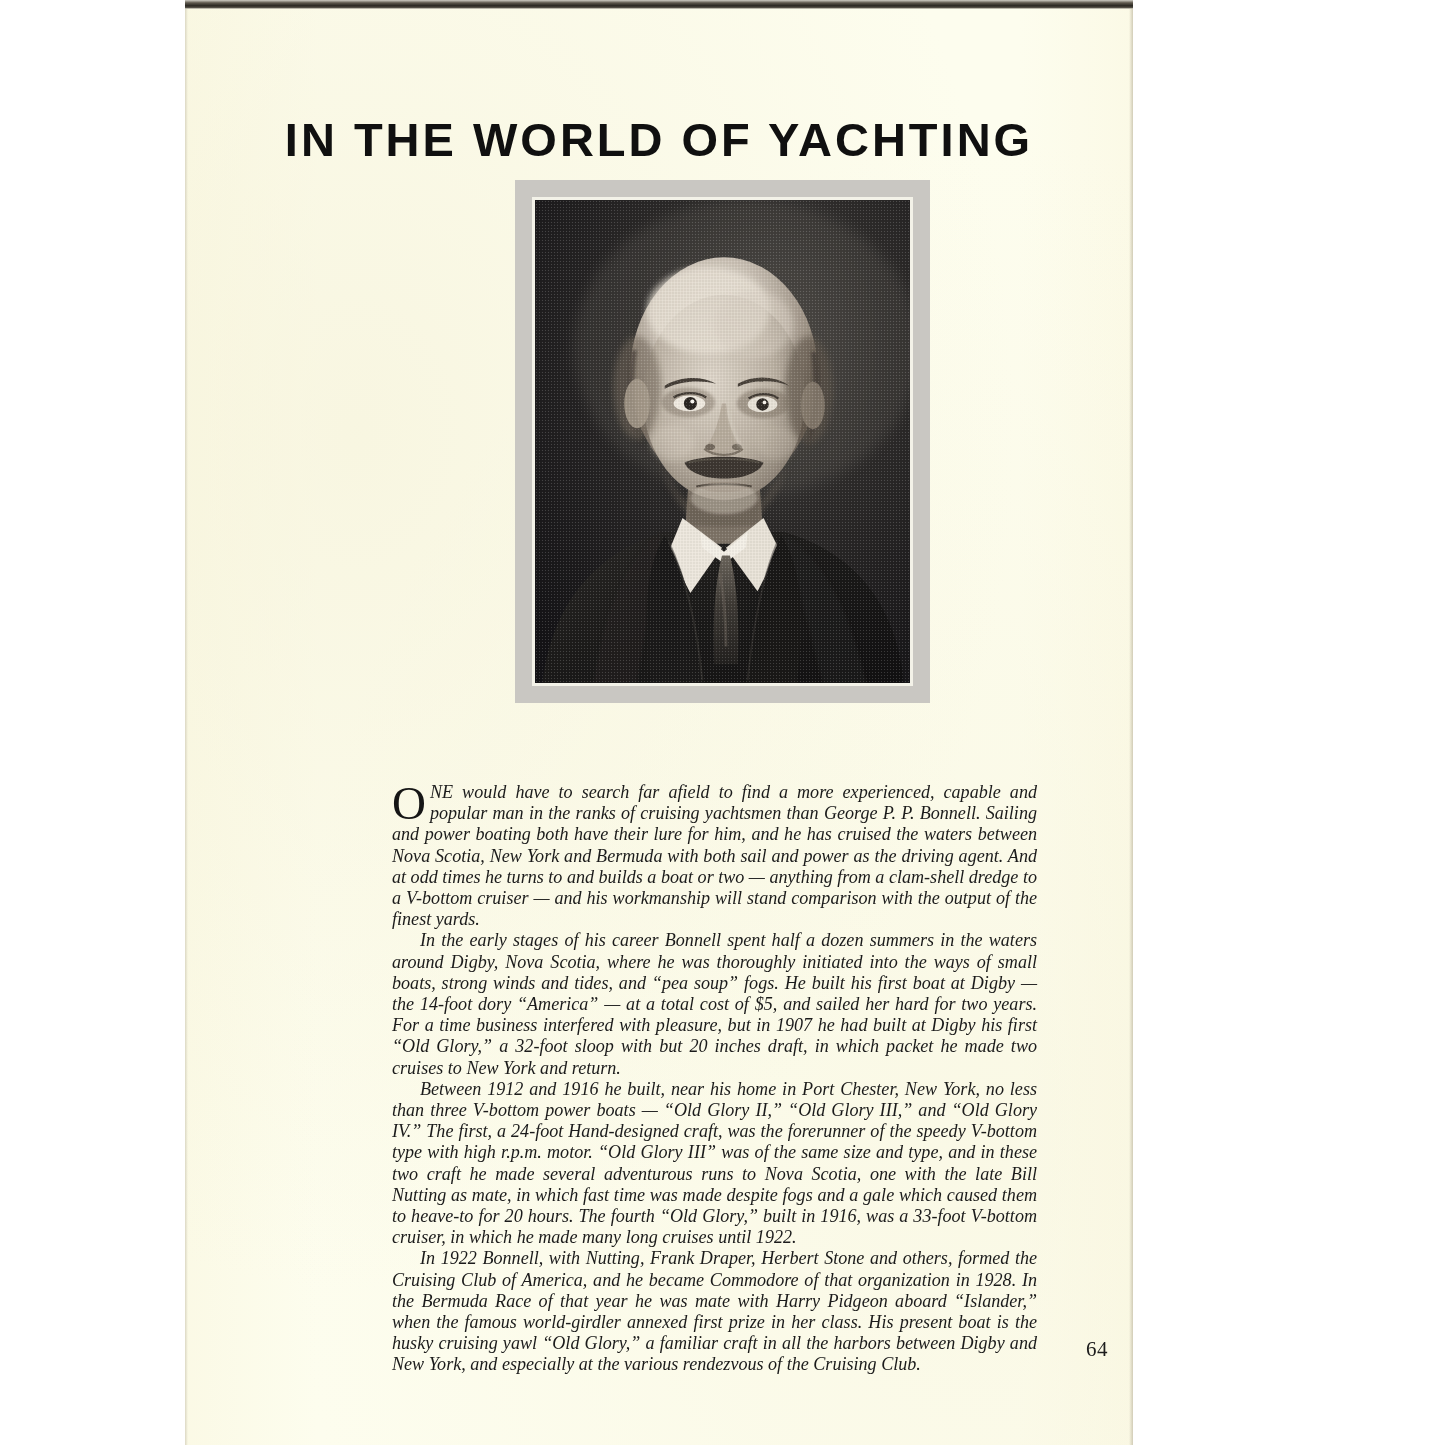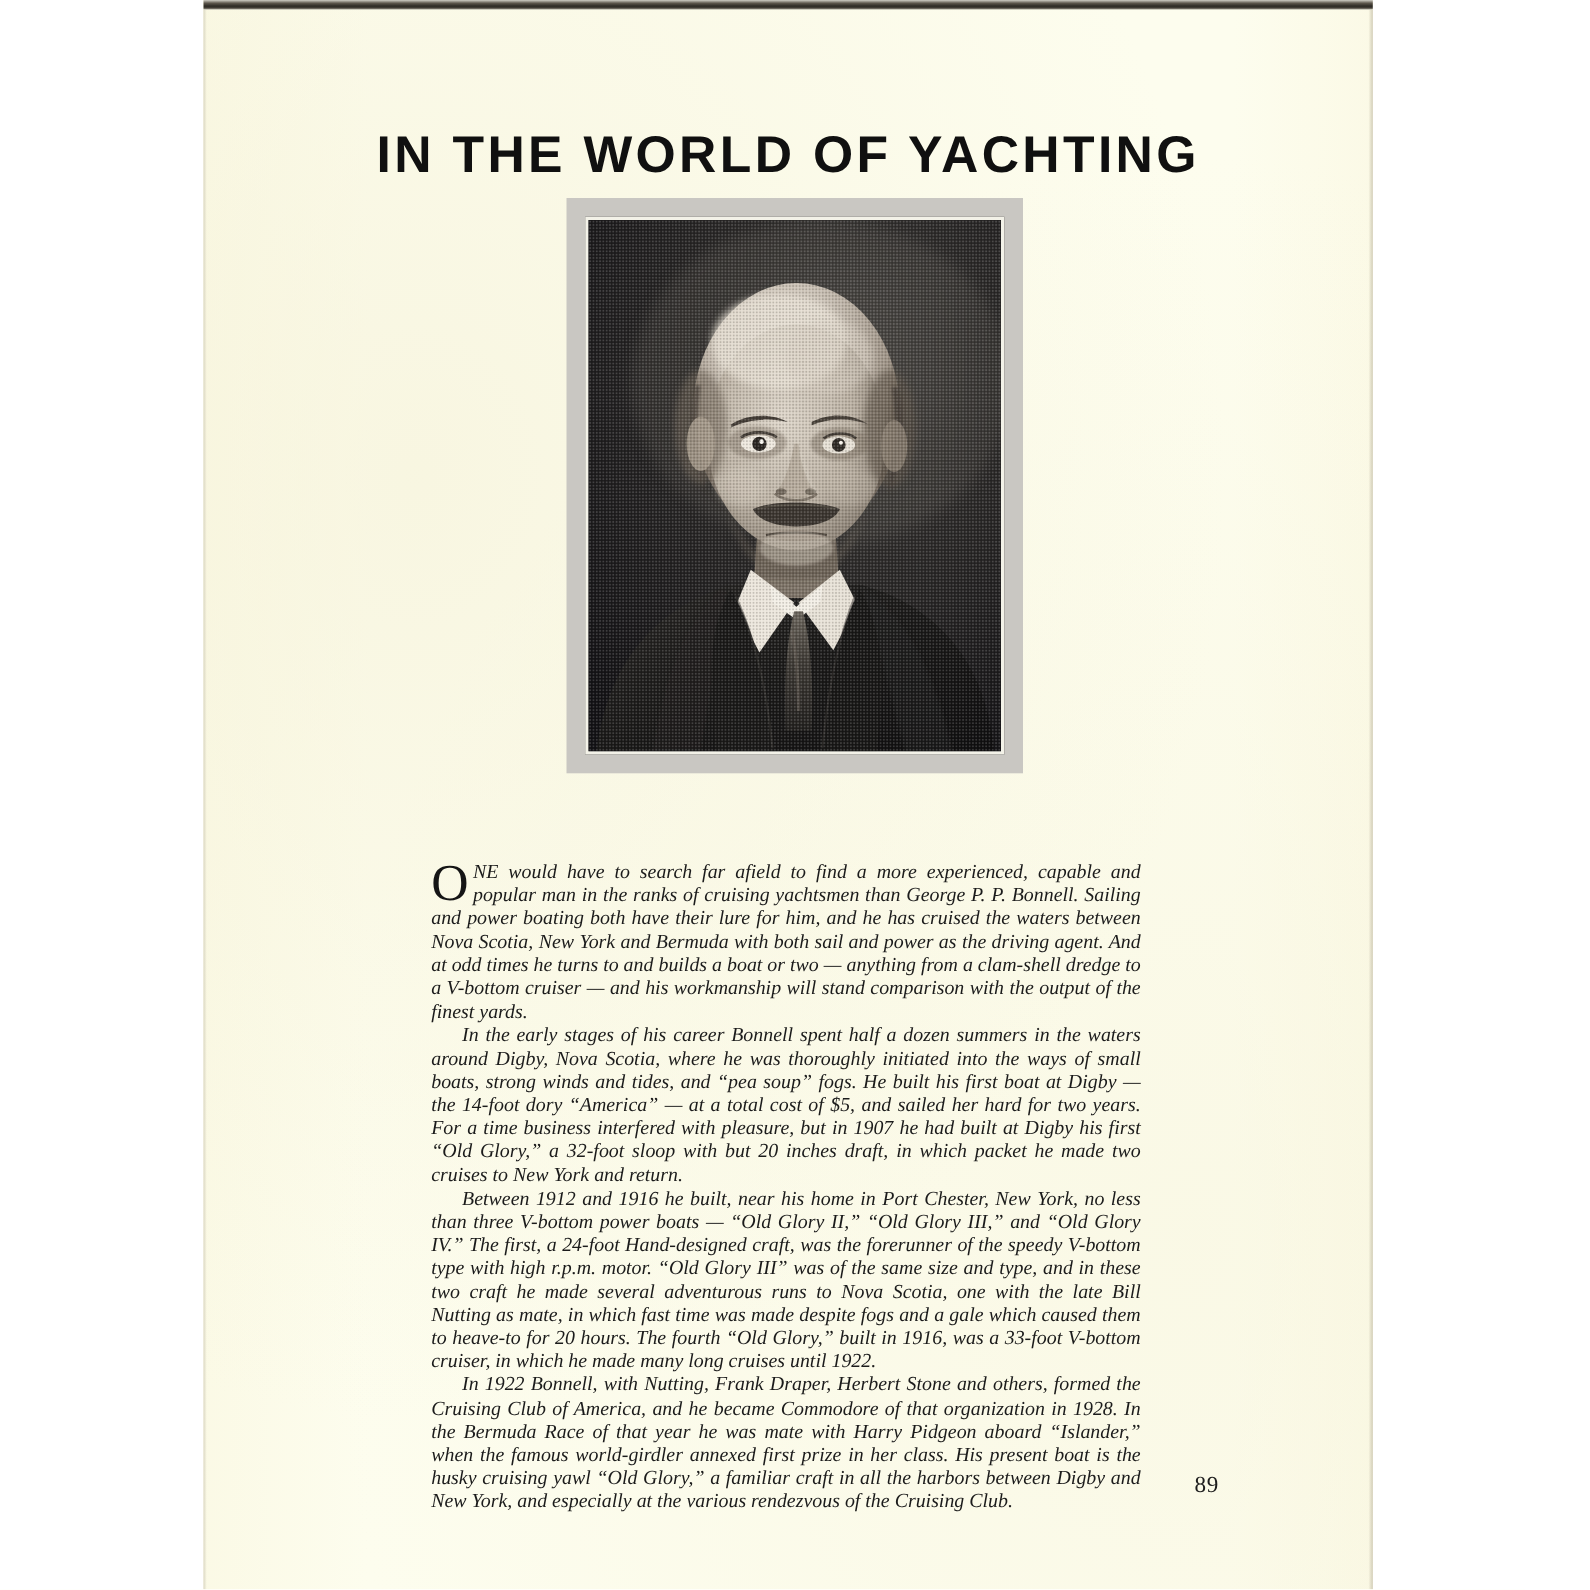--- a/index.html
+++ b/index.html
@@ -15,21 +15,21 @@
     background: #ffffff;
     overflow: hidden;
     font-family: "Liberation Serif", "DejaVu Serif", serif;
   }
 
   
   .paper {
     position: absolute;
     left: 185px;
     top: 0px;
-    width: 1063px;
+    width: 948px;
     height: 1445px;
     background: #fdfdee;
     box-sizing: border-box;
     padding-left: 16px;
   }
   
   .paper-tint {
     position: absolute;
     inset: 0;
     background:
@@ -311,16 +311,16 @@
 
     <div class="article">
       <p class="lead">
         <span class="dropcap">O</span><span>NE would have to search far afield to find a more experienced, capable and popular man in the ranks of cruising yachtsmen than George P. P. Bonnell. Sailing and power boating both have their lure for him, and he has cruised the waters between Nova Scotia, New York and Bermuda with both sail and power as the driving agent. And at odd times he turns to and builds a boat or two — anything from a clam-shell dredge to a V-bottom cruiser — and his workmanship will stand comparison with the output of the finest yards.</span>
       </p>
       <p>In the early stages of his career Bonnell spent half a dozen summers in the waters around Digby, Nova Scotia, where he was thoroughly initiated into the ways of small boats, strong winds and tides, and “pea soup” fogs. He built his first boat at Digby — the 14-foot dory “America” — at a total cost of $5, and sailed her hard for two years. For a time business interfered with pleasure, but in 1907 he had built at Digby his first “Old Glory,” a 32-foot sloop with but 20 inches draft, in which packet he made two cruises to New York and return.</p>
       <p>Between 1912 and 1916 he built, near his home in Port Chester, New York, no less than three V-bottom power boats — “Old Glory II,” “Old Glory III,” and “Old Glory IV.” The first, a 24-foot Hand-designed craft, was the forerunner of the speedy V-bottom type with high r.p.m. motor. “Old Glory III” was of the same size and type, and in these two craft he made several adventurous runs to Nova Scotia, one with the late Bill Nutting as mate, in which fast time was made despite fogs and a gale which caused them to heave-to for 20 hours. The fourth “Old Glory,” built in 1916, was a 33-foot V-bottom cruiser, in which he made many long cruises until 1922.</p>
       <p>In 1922 Bonnell, with Nutting, Frank Draper, Herbert Stone and others, formed the Cruising Club of America, and he became Commodore of that organization in 1928. In the Bermuda Race of that year he was mate with Harry Pidgeon aboard “Islander,” when the famous world-girdler annexed first prize in her class. His present boat is the husky cruising yawl “Old Glory,” a familiar craft in all the harbors between Digby and New York, and especially at the various rendezvous of the Cruising Club.</p>
     </div>
 
-    <div class="folio">89</div>
+    <div class="folio">64</div>
 
   </div>
 </div>
 
 </body></html>

